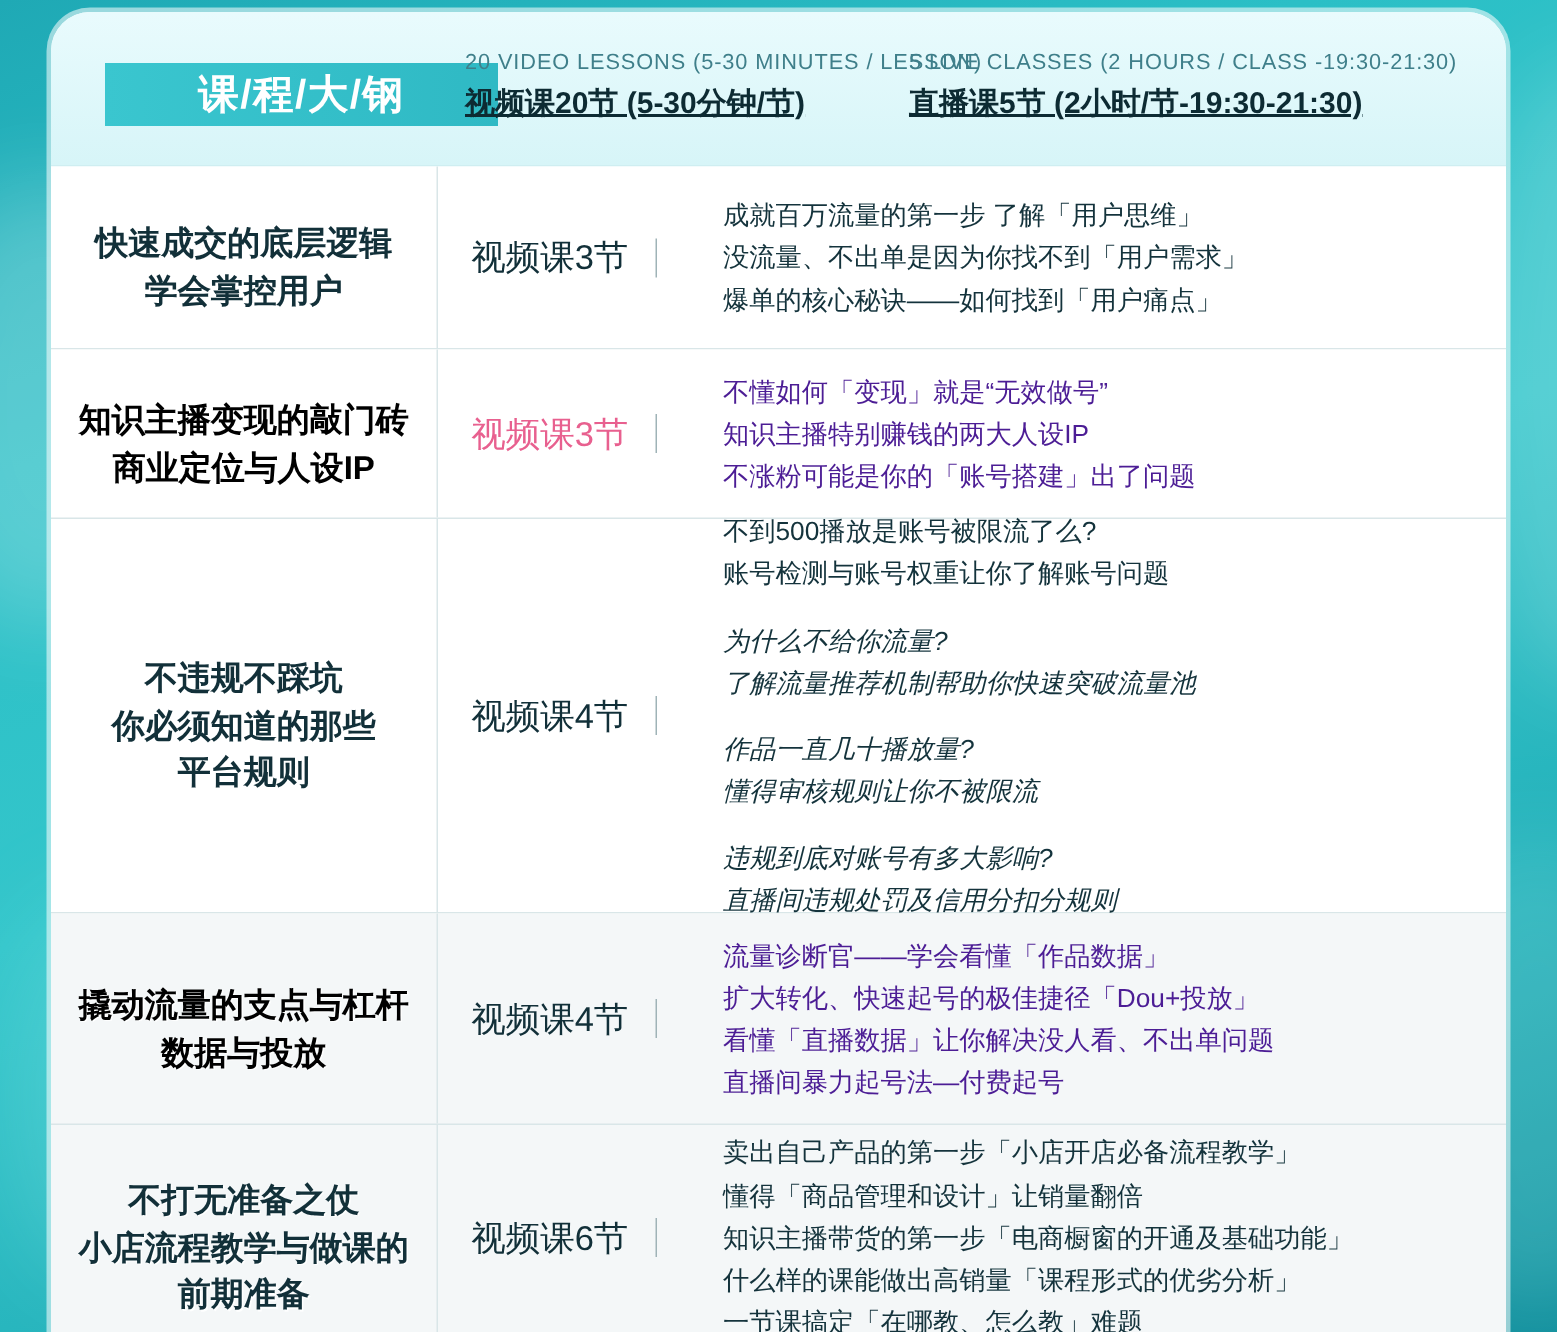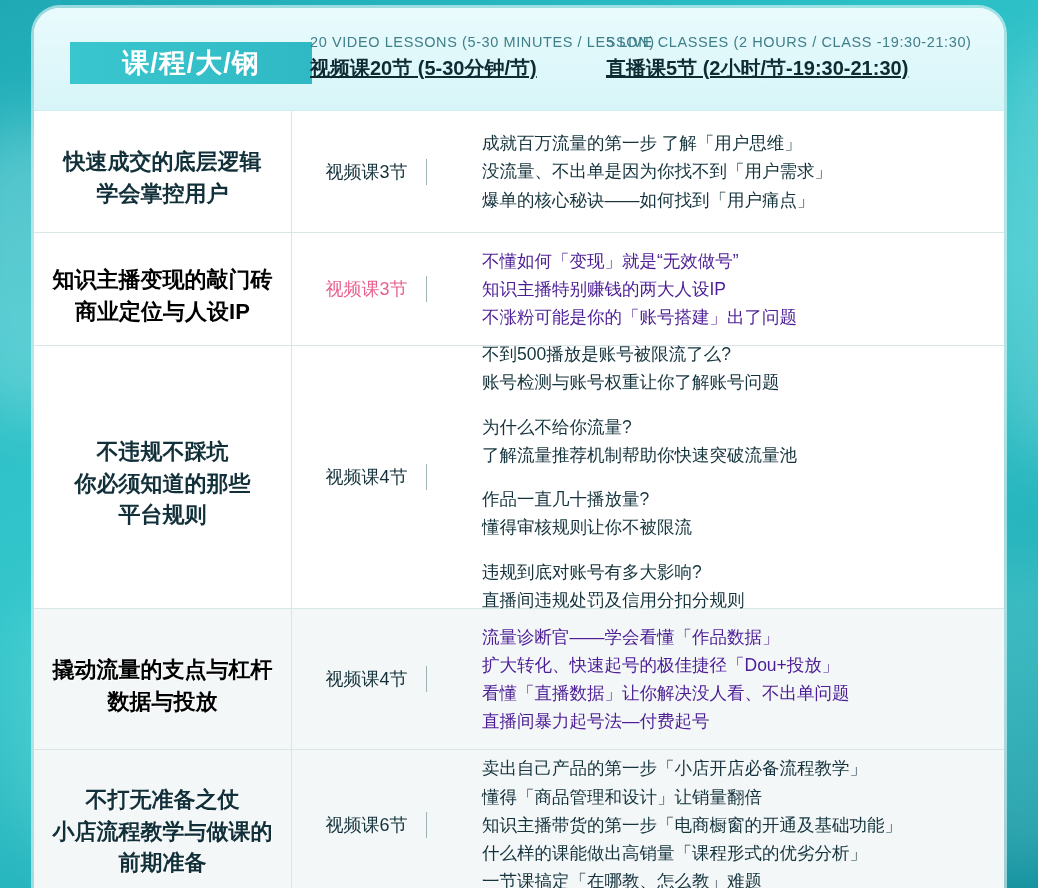--- a/index.html
+++ b/index.html
@@ -49,21 +49,21 @@
   .header {
     position: relative;
     height: 102px;
     background: linear-gradient(180deg, #e9fbfd 0%, #d7f5f8 100%);
     border-bottom: 1px solid #cfeef1;
   }
   .header-title {
     position: absolute;
     left: 36px;
     top: 34px;
-    width: 242px;
+    width: 262px;
     height: 42px;
     background: linear-gradient(90deg, #3ac6cf 0%, #2fb9c4 100%);
     color: #ffffff;
     font-size: 27px;
     font-weight: bold;
     letter-spacing: 1px;
     display: flex;
     align-items: center;
     justify-content: center;
     font-family: "Liberation Sans", sans-serif;
@@ -137,21 +137,21 @@
   .col-count {
     width: 168px;
     flex: none;
     display: flex;
     align-items: center;
     justify-content: center;
     gap: 18px;
     box-sizing: border-box;
   }
   .count-text {
-    font-size: 18px;
+    font-size: 23px;
     color: #123039;
     white-space: nowrap;
     text-align: center;
   }
   .count-text.pink { color: #e8608f; }
   .count-sep {
     width: 1px;
     height: 26px;
     background: #9fb3b7;
   }
@@ -170,21 +170,21 @@
     line-height: 1.5;
     color: #14333c;
     white-space: nowrap;
   }
   .detail-line.pink { color: #4c1d95; }
   .detail-group {
     display: flex;
     flex-direction: column;
     gap: 2px;
   }
-  .detail-group + .detail-group { margin-top: 10px; }
+  .detail-group + .detail-group { margin-top: 10px; font-style: italic; }
 
   
   .row-h1 { height: 121px; }
   .row-h2 { height: 112px; }
   .row-h3 { height: 262px; }
   .row-h4 { height: 140px; }
   .row-h5 { height: 150px; }
 </style>
 </head>
 <body>

